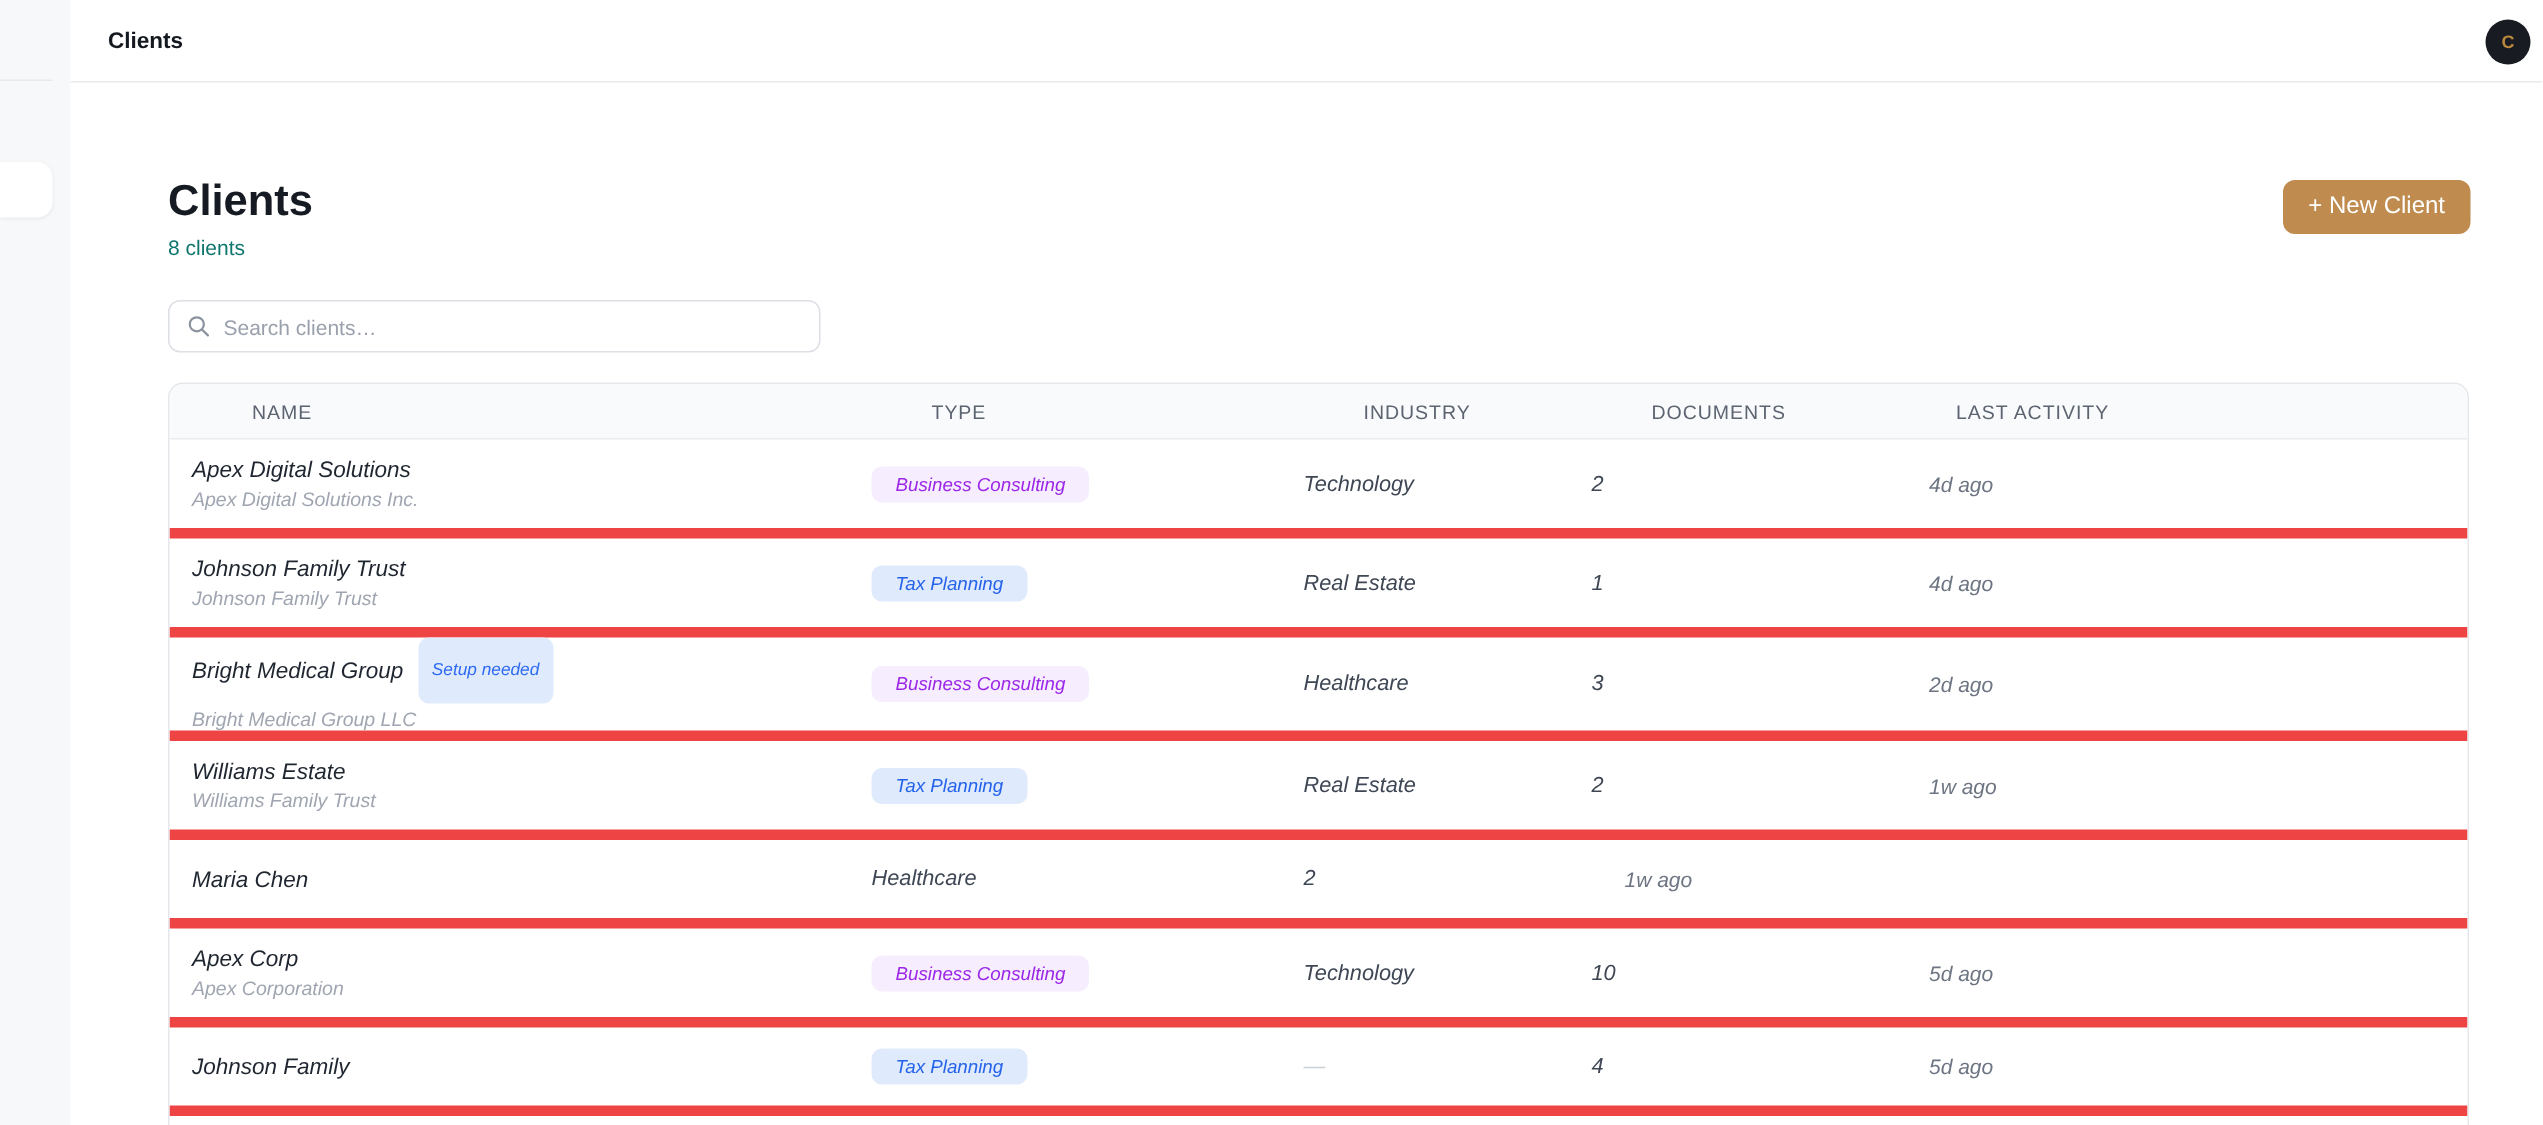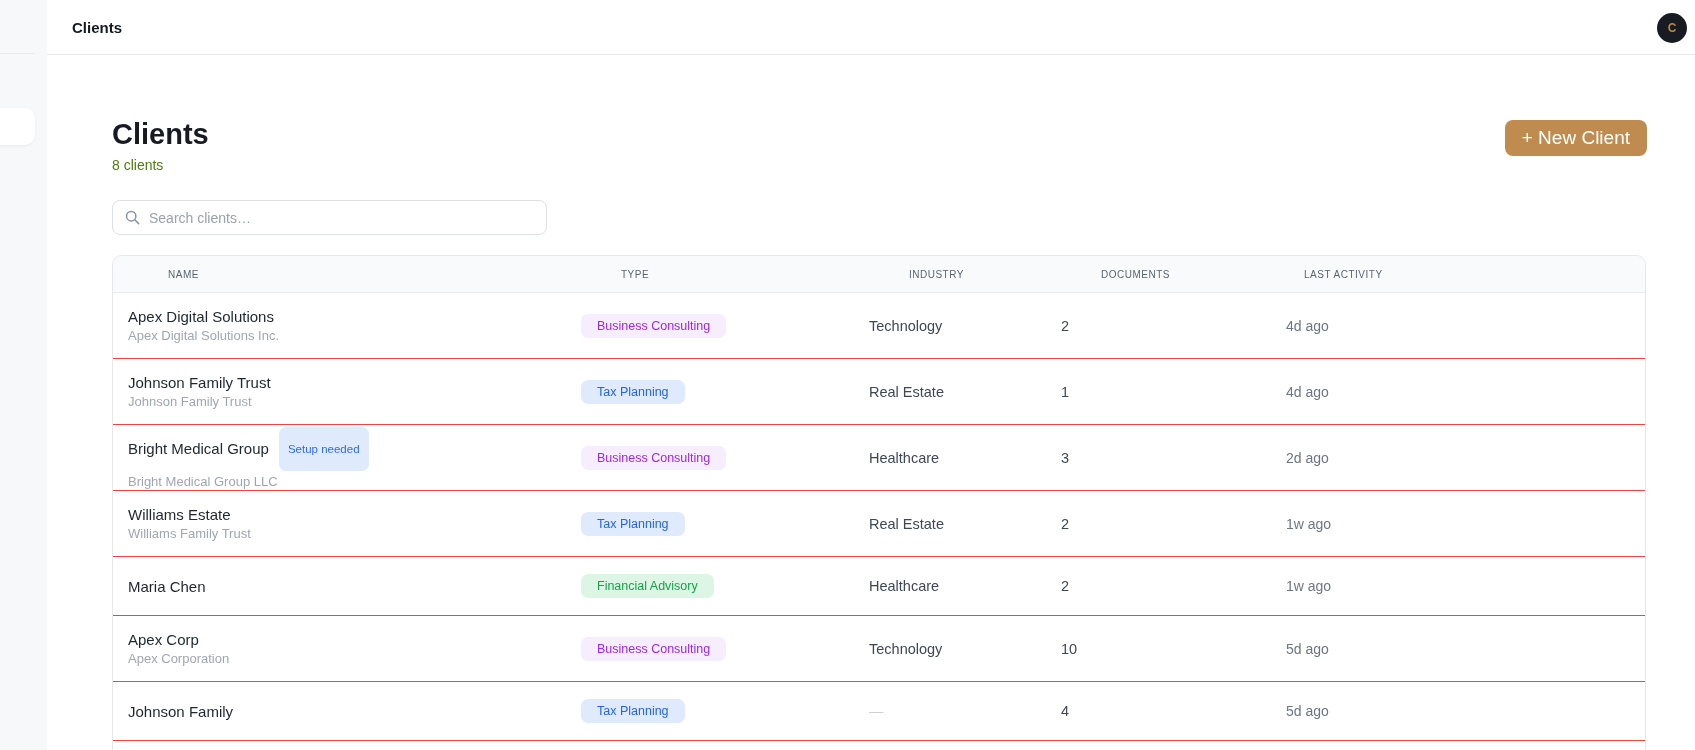--- a/index.html
+++ b/index.html
@@ -43,27 +43,27 @@
 
   
   .main { position:absolute; left:47px; top:56px; right:0; bottom:0; background:#fff; }
 
   .page-title {
     position:absolute; left:65px; top:62px;
     font-size:29px; line-height:32px; font-weight:bold; color:#161a22;
   }
   .page-subtitle {
     position:absolute; left:65px; top:101px;
-    font-size:14px; color:#4d7c0f;
+    font-size:14px; color:#0f766e;
   }
   .new-client-btn {
     position:absolute; right:48px; top:64px; height:36px;
     border:none; border-radius:8px; padding:0 17px;
     font-family:"Liberation Sans", sans-serif;
-    font-size:19px; color:#ffffff; cursor:pointer;
+    font-size:16px; color:#ffffff; cursor:pointer;
   }
 
   .search-box {
     position:absolute; left:65px; top:144px; width:435px; height:35px;
     border:1px solid #dcdfe4; border-radius:8px; background:#fff;
     display:flex; align-items:center;
   }
   .search-box svg { margin-left:12px; flex:0 0 auto; }
   .search-input {
     border:none; outline:none; background:transparent;
@@ -81,23 +81,23 @@
   .thead, .trow {
     display:grid;
     grid-template-columns:453px 288px 192px 203px 1fr;
     align-items:center;
     padding-left:15px;
   }
   .thead {
     height:37px; background:#f9fafb; border-bottom:1px solid #e9ebee;
   }
   .th {
-    font-size:10px; color:#5b6470; letter-spacing:0.05em;padding-left:40px;
-  }
-  .trow { border-bottom:1px solid #ef4444; cursor:pointer; }
+    font-size:13px; color:#5b6470; letter-spacing:0.05em;padding-left:40px;
+  }
+  .trow { border-bottom:7px solid #ef4444; cursor:pointer;font-style:italic; }
   .trow.two-line { min-height:66px; }
   .trow.one-line { min-height:59px; }
 
   .name-line { display:flex; align-items:center; }
   .client-name { font-size:15px; color:#1f2630; }
   .client-subtitle { font-size:13px; color:#a0a6b1; margin-top:3px; }
   .setup-badge {
     margin-left:10px; font-size:11.5px; padding:16px 9px; border-radius:7px;
     white-space:nowrap;
   }
@@ -209,23 +209,20 @@
     <div class="cell cell-activity">1w ago</div>
   </div>
         <div class="trow one-line">
     <div class="cell">
       <div class="name-line">
         <span class="client-name">Maria Chen</span>
 
       </div>
 
     </div>
-    <div class="cell">
-      <span class="type-badge" style="color: rgb(23, 163, 74); background: rgb(220, 245, 228);">Financial Advisory</span>
-    </div>
     <div class="cell cell-industry">Healthcare</div>
     <div class="cell cell-docs">2</div>
     <div class="cell cell-activity">1w ago</div>
   </div>
         <div class="trow two-line">
     <div class="cell">
       <div class="name-line">
         <span class="client-name">Apex Corp</span>
 
       </div>

